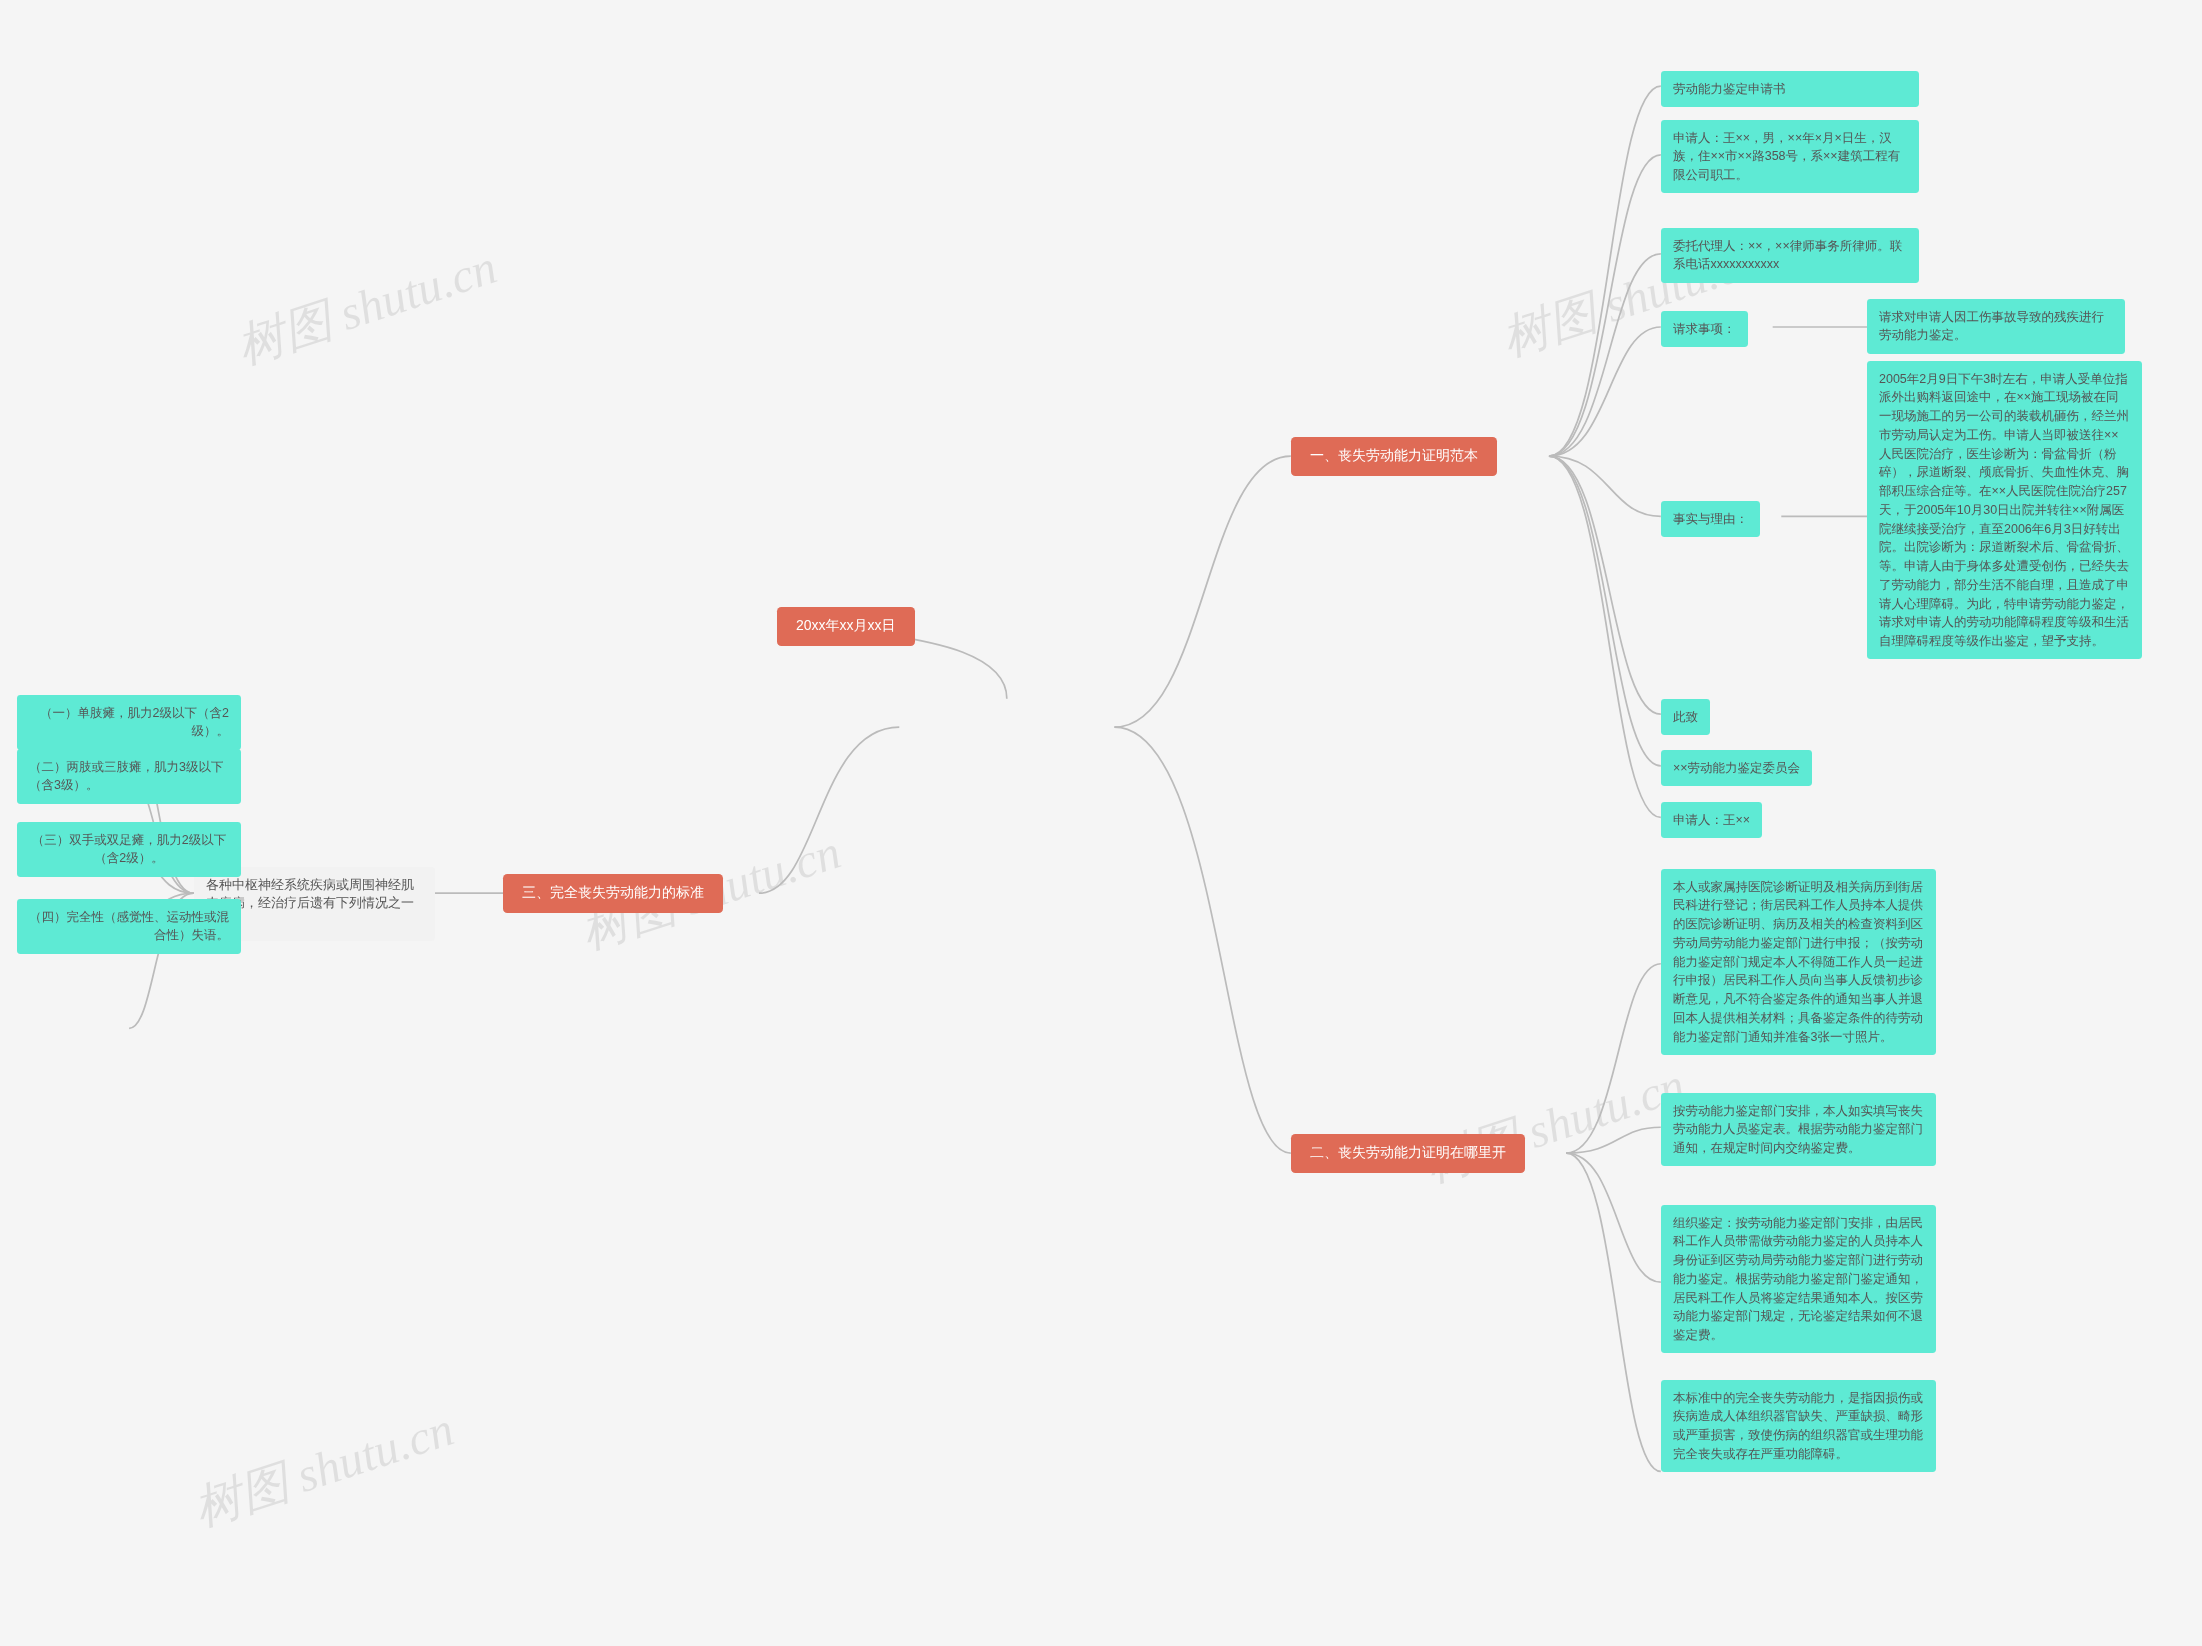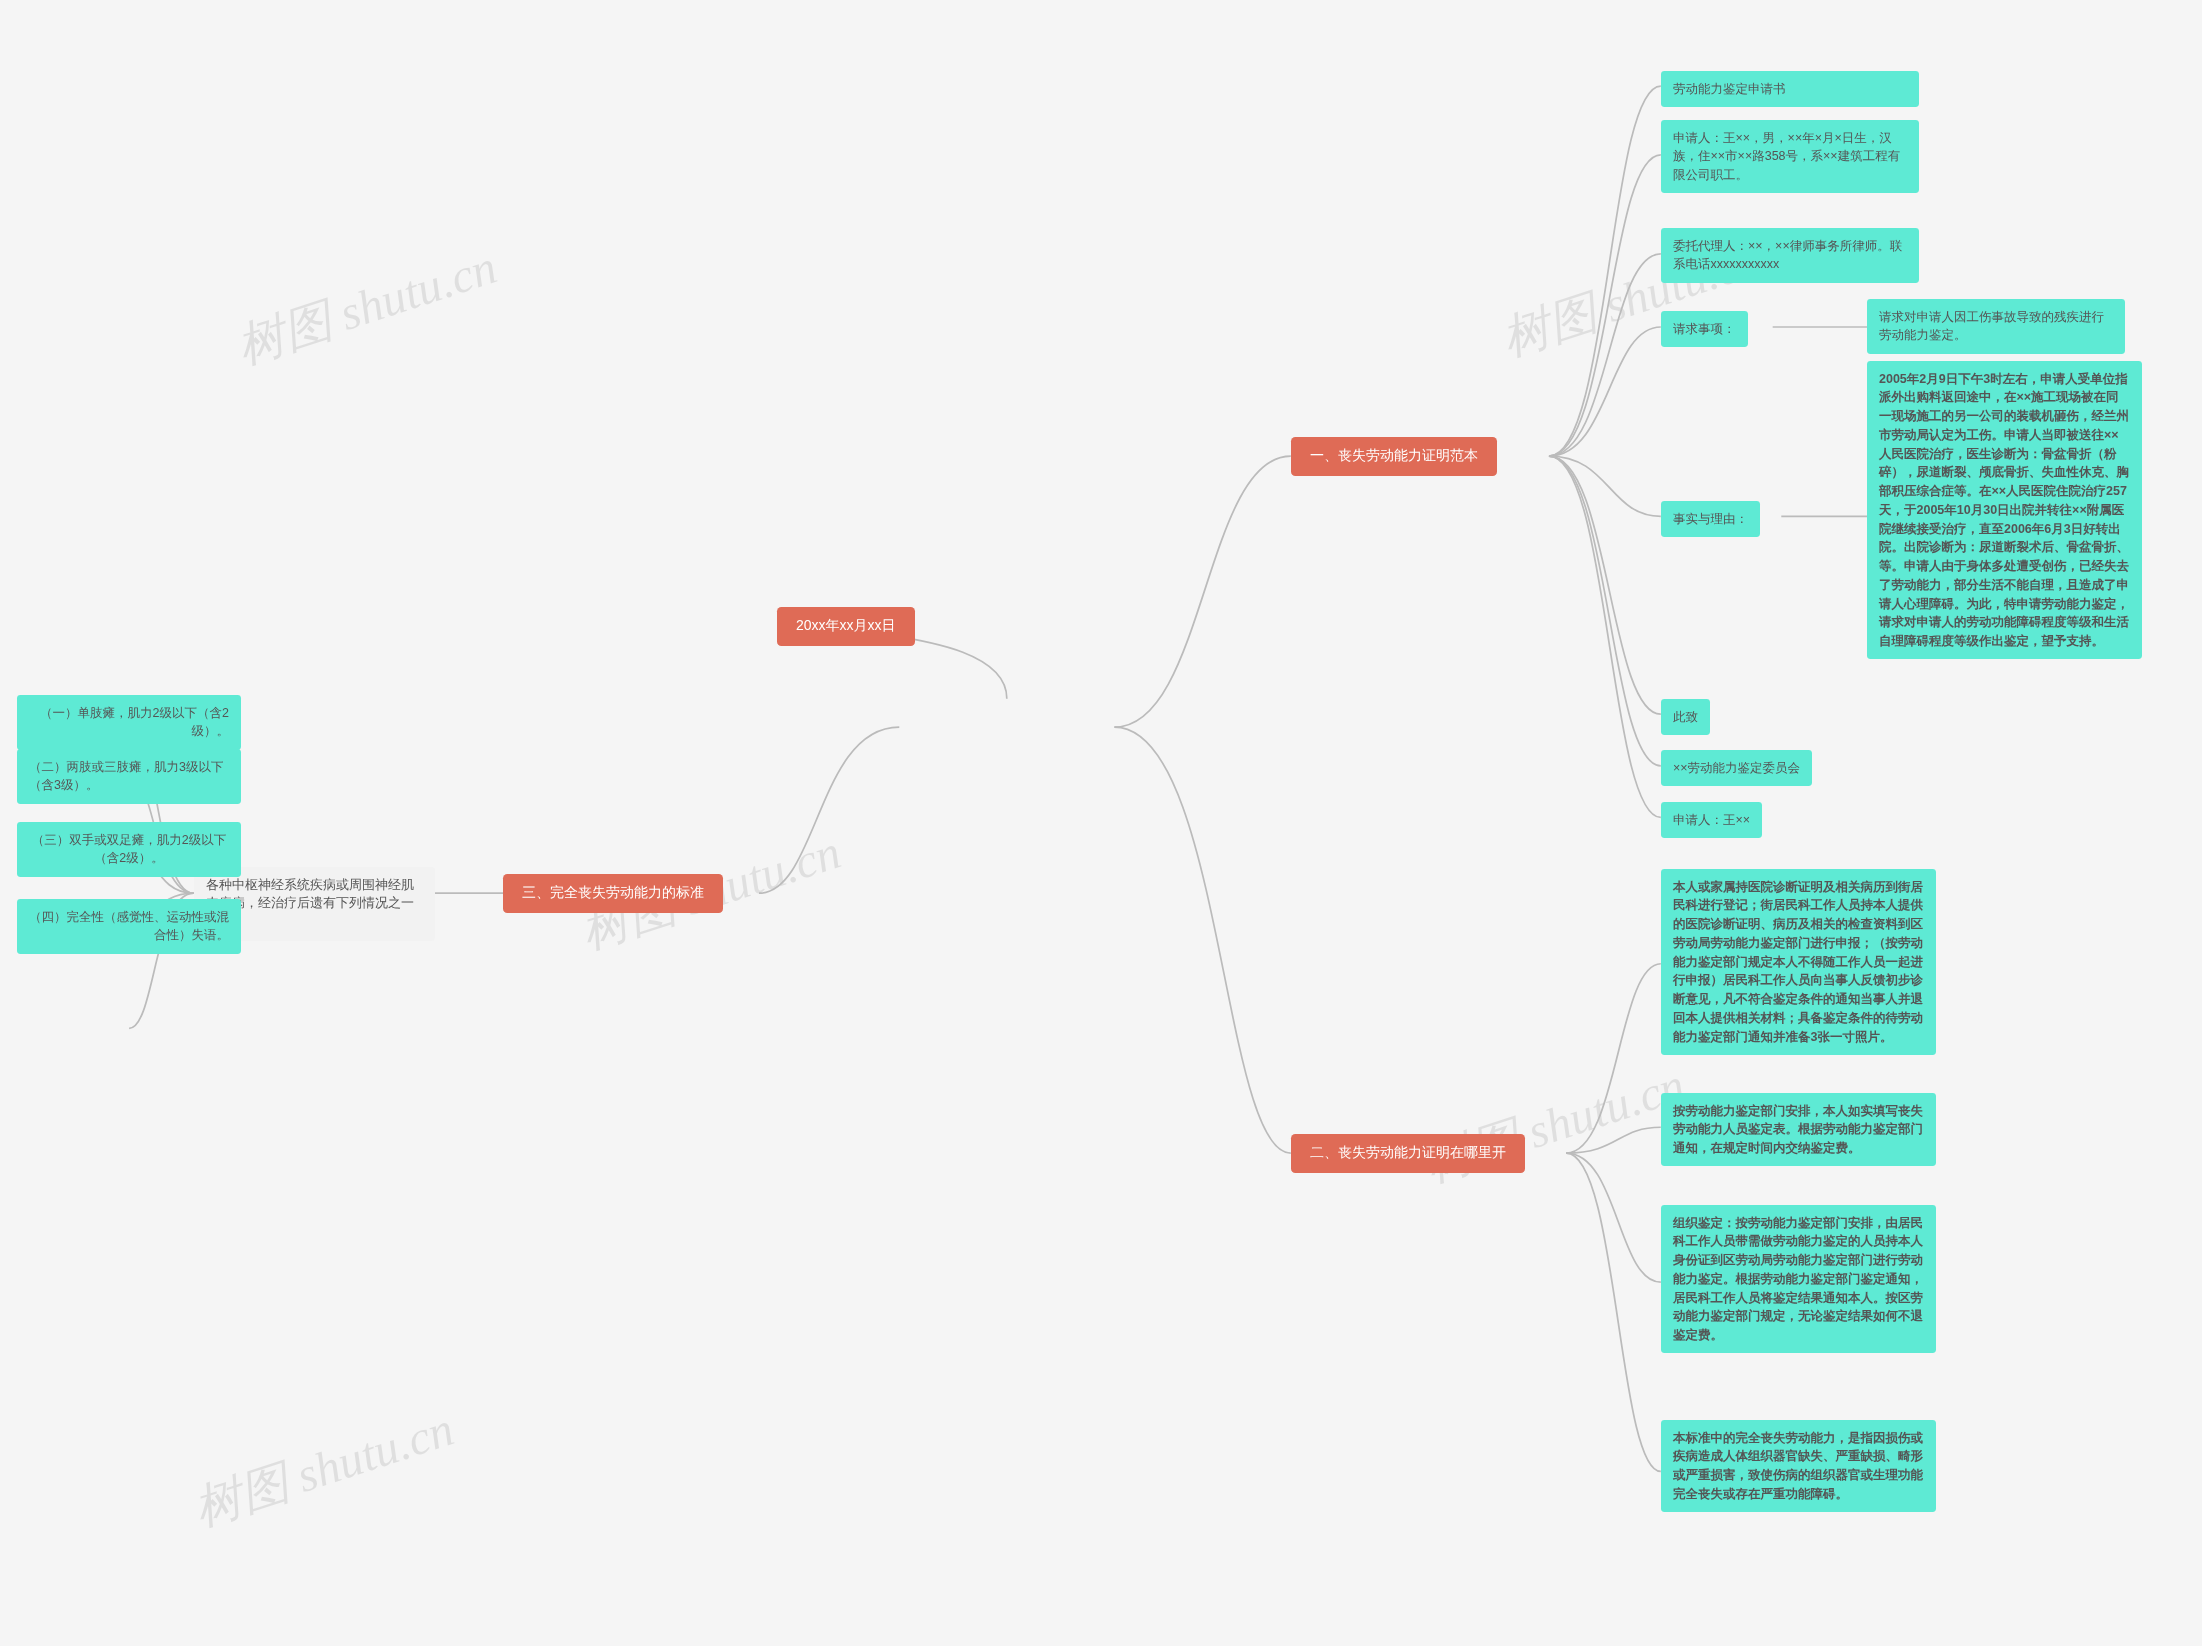--- a/index.html
+++ b/index.html
@@ -56,21 +56,21 @@
     background: #5eead4;
     color: #555;
     padding: 8.6px 12px;
     border-radius: 3.4px;
     font-size: 12.5px;
     line-height: 1.5;
   }
   .w260 { width: 224px; }
   .w280 { width: 241px; }
   .w300 { width: 258px; }
-  .w320 { width: 275px; font-weight: bold; }
+  .w320 { width: 275px; }
   .watermark {
     position: absolute;
     color: rgba(0,0,0,0.085);
     font-family: Georgia, 'Times New Roman', serif;
     font-size: 48px;
     font-style: italic;
     transform: rotate(-18deg);
     pointer-events: none;
     user-select: none;
     white-space: nowrap;
@@ -141,21 +141,21 @@
 
   <div class="node leaf" style="left:1661px; top:699px; white-space:nowrap;">此致</div>
   <div class="node leaf" style="left:1661px; top:750px; white-space:nowrap;">××劳动能力鉴定委员会</div>
   <div class="node leaf" style="left:1661px; top:802px; white-space:nowrap;">申请人：王××</div>
 
   <div class="node branch" style="left:1291px; top:1134px;">二、丧失劳动能力证明在哪里开</div>
 
   <div class="node leaf w320" style="left:1661px; top:869px;">本人或家属持医院诊断证明及相关病历到街居民科进行登记；街居民科工作人员持本人提供的医院诊断证明、病历及相关的检查资料到区劳动局劳动能力鉴定部门进行申报；（按劳动能力鉴定部门规定本人不得随工作人员一起进行申报）居民科工作人员向当事人反馈初步诊断意见，凡不符合鉴定条件的通知当事人并退回本人提供相关材料；具备鉴定条件的待劳动能力鉴定部门通知并准备3张一寸照片。</div>
   <div class="node leaf w320" style="left:1661px; top:1093px;">按劳动能力鉴定部门安排，本人如实填写丧失劳动能力人员鉴定表。根据劳动能力鉴定部门通知，在规定时间内交纳鉴定费。</div>
   <div class="node leaf w320" style="left:1661px; top:1205px;">组织鉴定：按劳动能力鉴定部门安排，由居民科工作人员带需做劳动能力鉴定的人员持本人身份证到区劳动局劳动能力鉴定部门进行劳动能力鉴定。根据劳动能力鉴定部门鉴定通知，居民科工作人员将鉴定结果通知本人。按区劳动能力鉴定部门规定，无论鉴定结果如何不退鉴定费。</div>
-  <div class="node leaf w320" style="left:1661px; top:1420px;">本标准中的完全丧失劳动能力，是指因损伤或疾病造成人体组织器官缺失、严重缺损、畸形或严重损害，致使伤病的组织器官或生理功能完全丧失或存在严重功能障碍。</div>
+  <div class="node leaf w320" style="left:1661px; top:1380px;">本标准中的完全丧失劳动能力，是指因损伤或疾病造成人体组织器官缺失、严重缺损、畸形或严重损害，致使伤病的组织器官或生理功能完全丧失或存在严重功能障碍。</div>
 
   <div class="node branch" style="left:503px; top:874px;">三、完全丧失劳动能力的标准</div>
 
   <div class="node branch-sub w280" style="left:194px; top:867px;">各种中枢神经系统疾病或周围神经肌肉疾病，经治疗后遗有下列情况之一者：</div>
 
   <div class="node leaf w260" style="left:17px; top:695px; text-align:right;">（一）单肢瘫，肌力2级以下（含2级）。</div>
   <div class="node leaf w260" style="left:17px; top:749px; text-align:left;">（二）两肢或三肢瘫，肌力3级以下（含3级）。</div>
   <div class="node leaf w260" style="left:17px; top:822px; text-align:center;">（三）双手或双足瘫，肌力2级以下（含2级）。</div>
   <div class="node leaf w260" style="left:17px; top:899px; text-align:right;">（四）完全性（感觉性、运动性或混合性）失语。</div>
 

